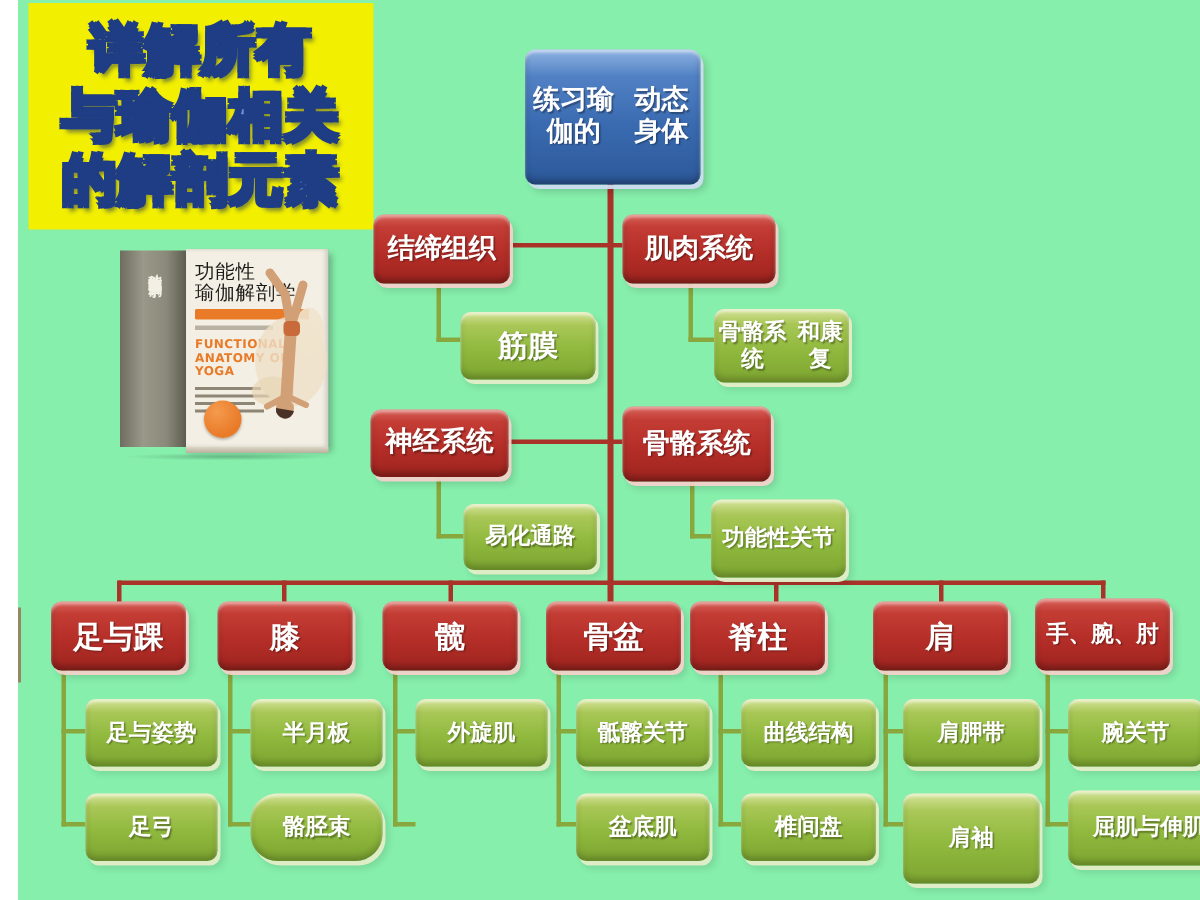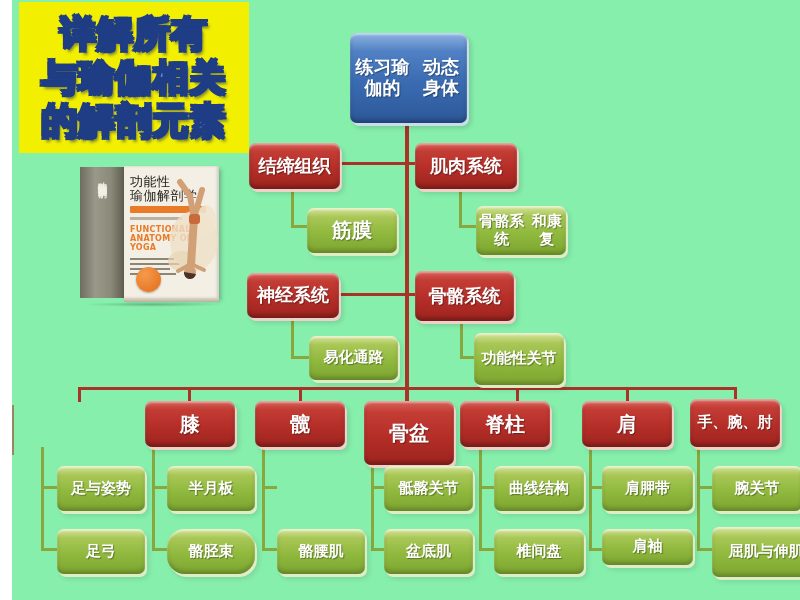--- a/index.html
+++ b/index.html
@@ -196,75 +196,78 @@
       <span>和康复</span>
   </div>
   <div class="node green fs15" style="left:297px;top:336px;width:89px;height:44px;">
       <span>易化通路</span>
     </div>
   <div class="node green fs15" style="left:462px;top:333px;width:90px;height:52px;">
     <span>功能性关</span>
       <span>节</span>
   </div>
 
+  <div class="node red fs17" style="left:22px;top:401px;width:90px;height:46px;">
+      <span>足与踝</span>
+    </div>
   <div class="node red fs17" style="left:133px;top:401px;width:90px;height:46px;">
       <span>膝</span>
     </div>
   <div class="node red fs17" style="left:243px;top:401px;width:90px;height:46px;">
       <span>髋</span>
     </div>
-  <div class="node red fs17" style="left:352px;top:401px;width:90px;height:64px;">
+  <div class="node red fs17" style="left:352px;top:401px;width:90px;height:46px;">
       <span>骨盆</span>
     </div>
   <div class="node red fs17" style="left:448px;top:401px;width:90px;height:46px;">
       <span>脊柱</span>
     </div>
   <div class="node red fs17" style="left:570px;top:401px;width:90px;height:46px;">
       <span>肩</span>
     </div>
   <div class="node red fs15" style="left:678px;top:399px;width:90px;height:48px;">
     <span>手、腕、</span>
       <span>肘</span>
   </div>
 
   <div class="node green fs15" style="left:45px;top:466px;width:88px;height:45px;">
       <span>足与姿势</span>
     </div>
   <div class="node green fs15" style="left:155px;top:466px;width:88px;height:45px;">
       <span>半月板</span>
     </div>
+  <div class="node green fs15" style="left:265px;top:466px;width:88px;height:45px;">
+      <span>外旋肌</span>
+    </div>
   <div class="node green fs15" style="left:372px;top:466px;width:89px;height:45px;">
       <span>骶髂关节</span>
     </div>
   <div class="node green fs15" style="left:482px;top:466px;width:90px;height:45px;">
       <span>曲线结构</span>
     </div>
   <div class="node green fs15" style="left:590px;top:466px;width:91px;height:45px;">
       <span>肩胛带</span>
     </div>
   <div class="node green fs15" style="left:700px;top:466px;width:90px;height:45px;">
       <span>腕关节</span>
     </div>
 
   <div class="node green fs15" style="left:45px;top:529px;width:88px;height:45px;">
       <span>足弓</span>
     </div>
   <div class="node green fs15" style="left:155px;top:529px;width:88px;height:45px;border-radius:18px;">
       <span>骼胫束</span>
     </div>
-  <div class="node green fs15" style="left:265px;top:529px;width:88px;height:45px;">
-      <span>骼腰肌</span>
-    </div>
   <div class="node green fs15" style="left:372px;top:529px;width:89px;height:45px;">
       <span>盆底肌</span>
     </div>
   <div class="node green fs15" style="left:482px;top:529px;width:90px;height:45px;">
       <span>椎间盘</span>
     </div>
-  <div class="node green fs15" style="left:590px;top:529px;width:91px;height:36px;">
+  <div class="node green fs15" style="left:590px;top:529px;width:91px;height:60px;">
       <span>肩袖</span>
     </div>
   <div class="node green fs15" style="left:700px;top:527px;width:108px;height:50px;">
     <span>屈肌与伸</span>
       <span>肌</span>
   </div>
 
 </div>
 
 </body></html>

